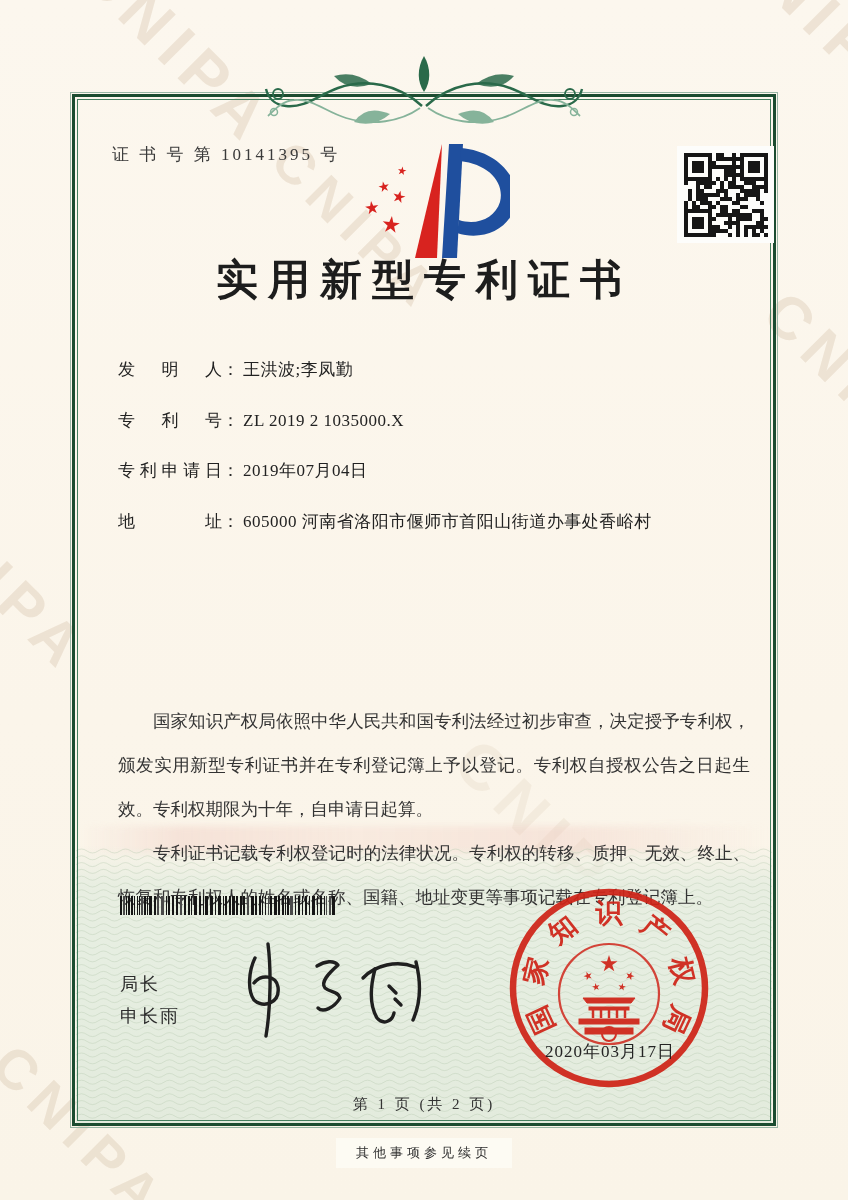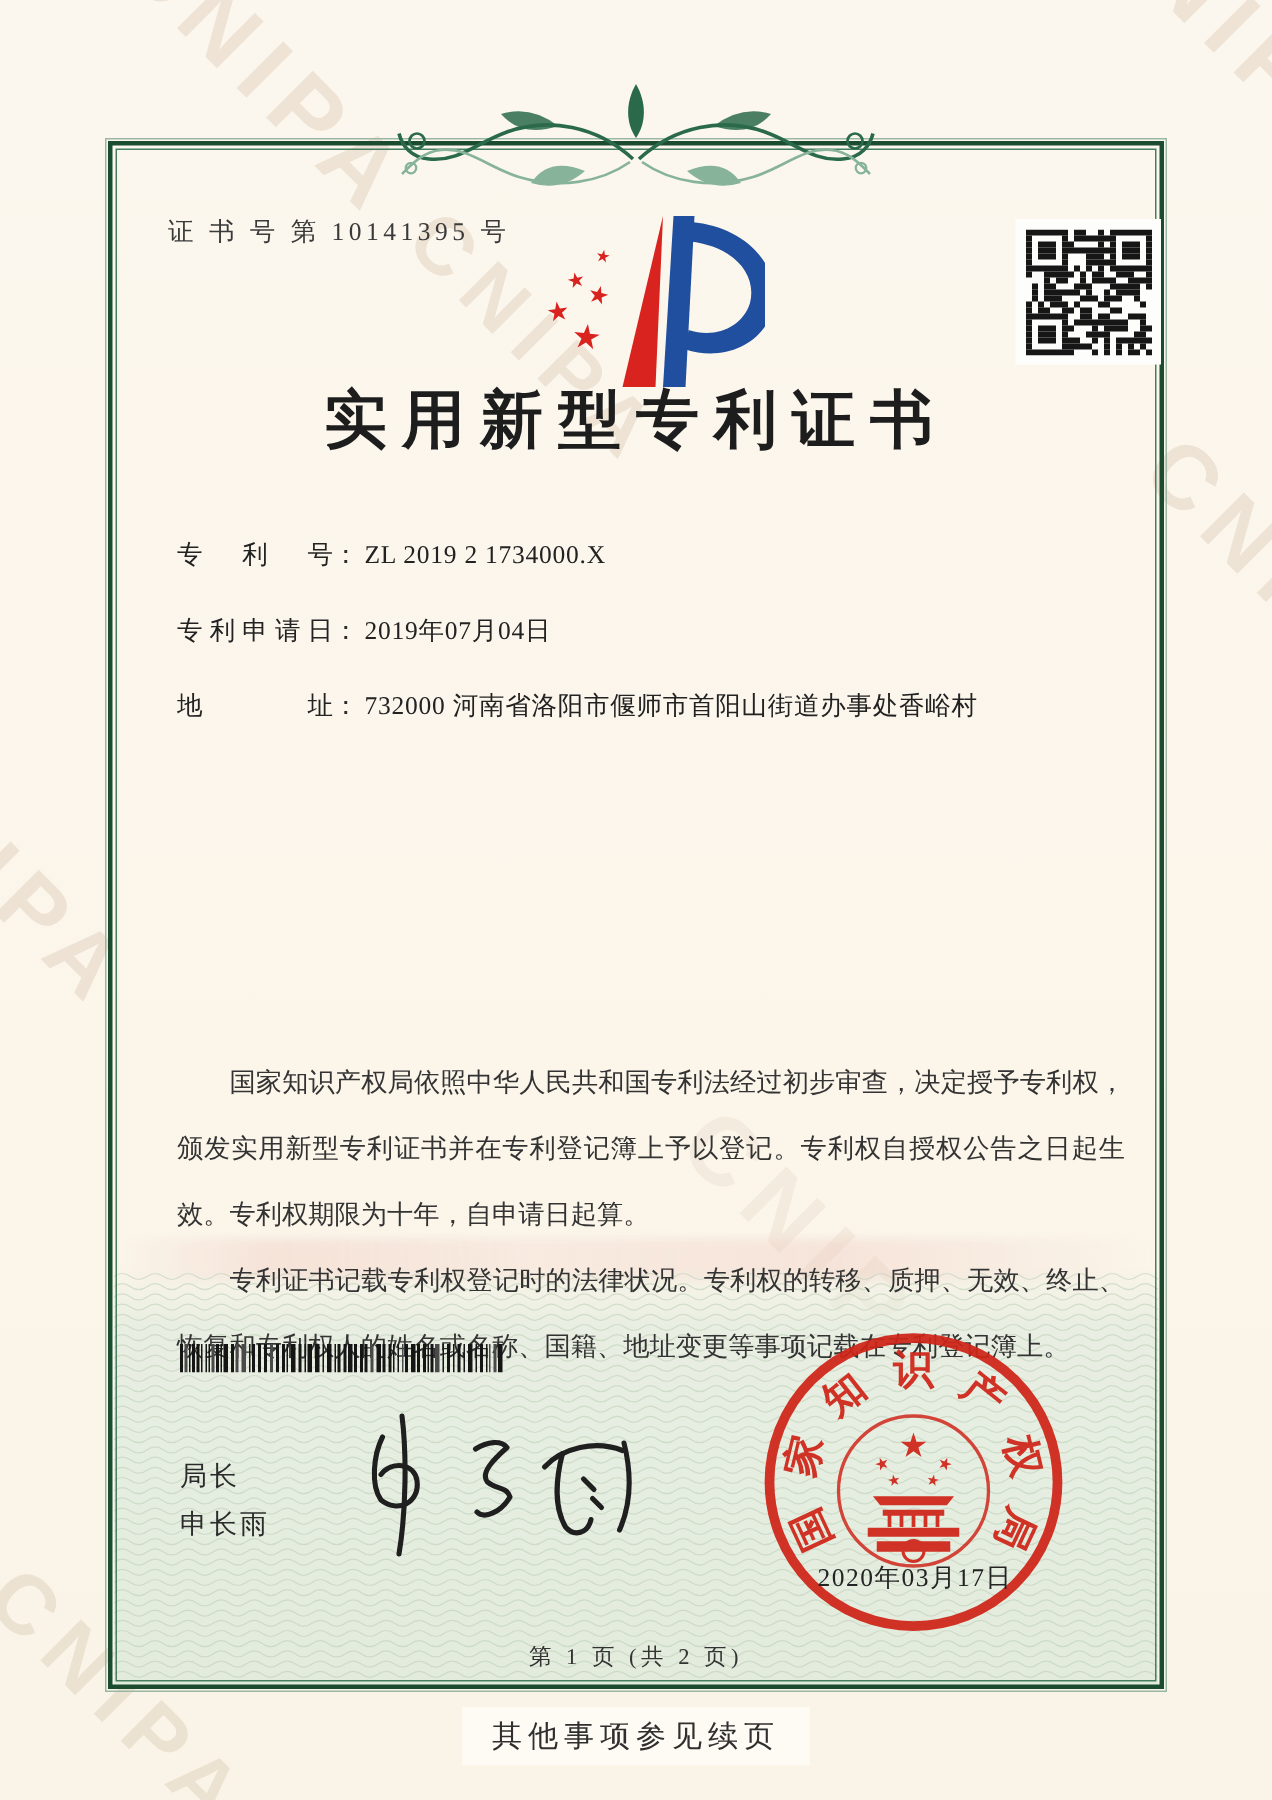--- a/index.html
+++ b/index.html
@@ -58,21 +58,21 @@
   
   .seal{position:absolute; left:503px; top:882px; z-index:4; opacity:.93;}
   .seal-date{
     position:absolute; left:505px; top:1040px; width:210px; z-index:5; text-align:center;
     font-size:17px; letter-spacing:1px; color:#242424;
   }
   
   .page-info{position:absolute; left:0; top:1095px; width:100%; z-index:3; text-align:center; font-size:15px; letter-spacing:3px; color:#333;}
   .note-wrap{position:absolute; left:0; top:1138px; width:100%; z-index:3; text-align:center;}
   .note{
-    display:inline-block; background:#fdfbf3; padding:6px 20px; font-size:20px; letter-spacing:4px; color:#2f2f2f;
+    display:inline-block; background:#fdfbf3; padding:6px 20px; font-size:13px; letter-spacing:4px; color:#2f2f2f;
   }
   .ornament{position:absolute; left:259px; top:56px; z-index:3; pointer-events:none;}
 </style>
 </head>
 <body>
 
 <div id="page">
 
   <div class="wm" style="left:55px; top:10px; font-size:64px;">CNIPA</div>
   <div class="wm" style="left:250px; top:195px; font-size:54px;">CNIPA</div>
@@ -428,27 +428,30 @@
         <rect x="68" y="80" width="4" height="4" fill="#161616"></rect>
         <rect x="72" y="80" width="4" height="4" fill="#161616"></rect>
         <rect x="80" y="80" width="4" height="4" fill="#161616"></rect>
       </svg>
   </div>
 
   <div class="title">实用新型专利证书</div>
 
   <div class="fields">
     <div class="f-row">
-      <span class="f-label">专利号</span><span class="f-colon">：</span><span class="f-value">ZL 2019 2 1734000.X</span>
+      <span class="f-label">发明人</span><span class="f-colon">：</span><span class="f-value">王洪波;李凤勤</span>
+    </div>
+    <div class="f-row">
+      <span class="f-label">专利号</span><span class="f-colon">：</span><span class="f-value">ZL 2019 2 1035000.X</span>
     </div>
     <div class="f-row">
       <span class="f-label">专利申请日</span><span class="f-colon">：</span><span class="f-value">2019年07月04日</span>
     </div>
     <div class="f-row">
-      <span class="f-label">地址</span><span class="f-colon">：</span><span class="f-value">732000 河南省洛阳市偃师市首阳山街道办事处香峪村</span>
+      <span class="f-label">地址</span><span class="f-colon">：</span><span class="f-value">605000 河南省洛阳市偃师市首阳山街道办事处香峪村</span>
     </div>
   </div>
 
   <div class="paras">
     <p>国家知识产权局依照中华人民共和国专利法经过初步审查，决定授予专利权，颁发实用新型专利证书并在专利登记簿上予以登记。专利权自授权公告之日起生效。专利权期限为十年，自申请日起算。</p>
     <p>专利证书记载专利权登记时的法律状况。专利权的转移、质押、无效、终止、恢复和专利权人的姓名或名称、国籍、地址变更等事项记载在专利登记簿上。</p>
   </div>
 
   <svg class="barcode" id="barcode-svg" width="220" height="19">
       <rect x="0" y="0" width="2" height="19" fill="#151515"></rect>

